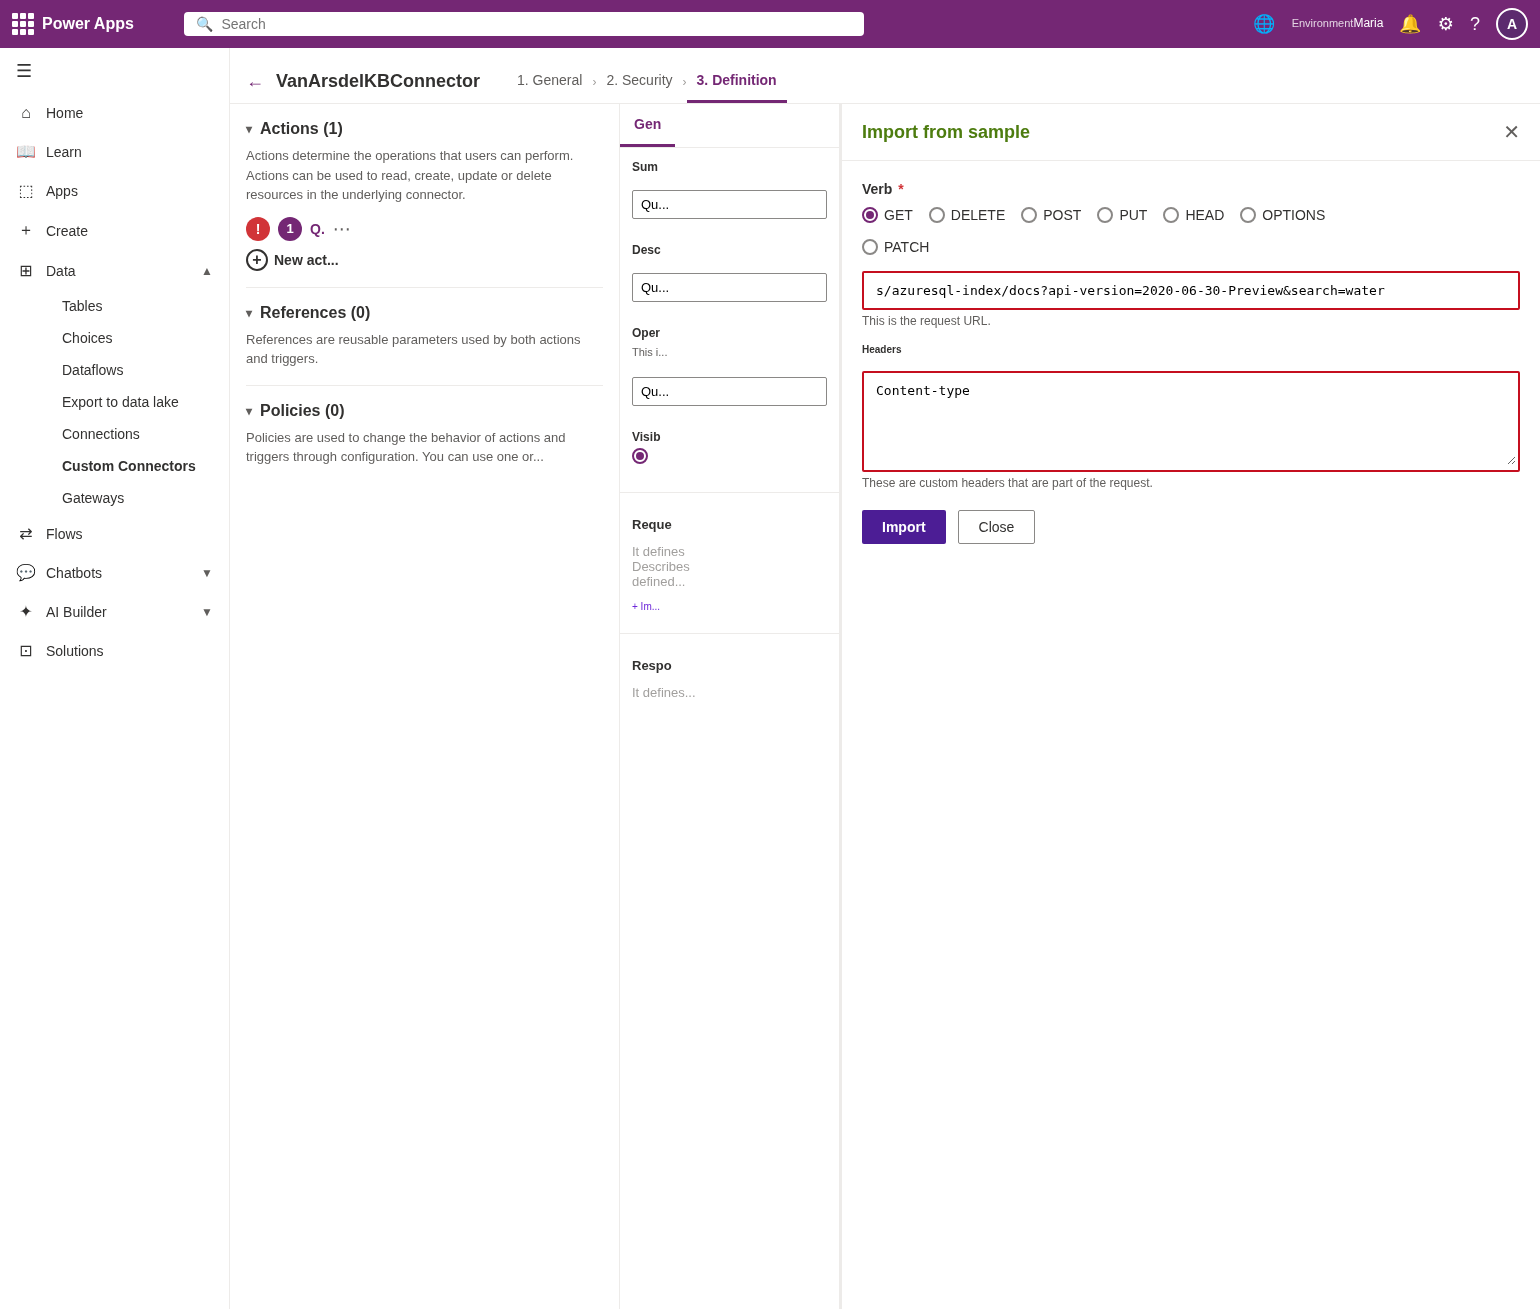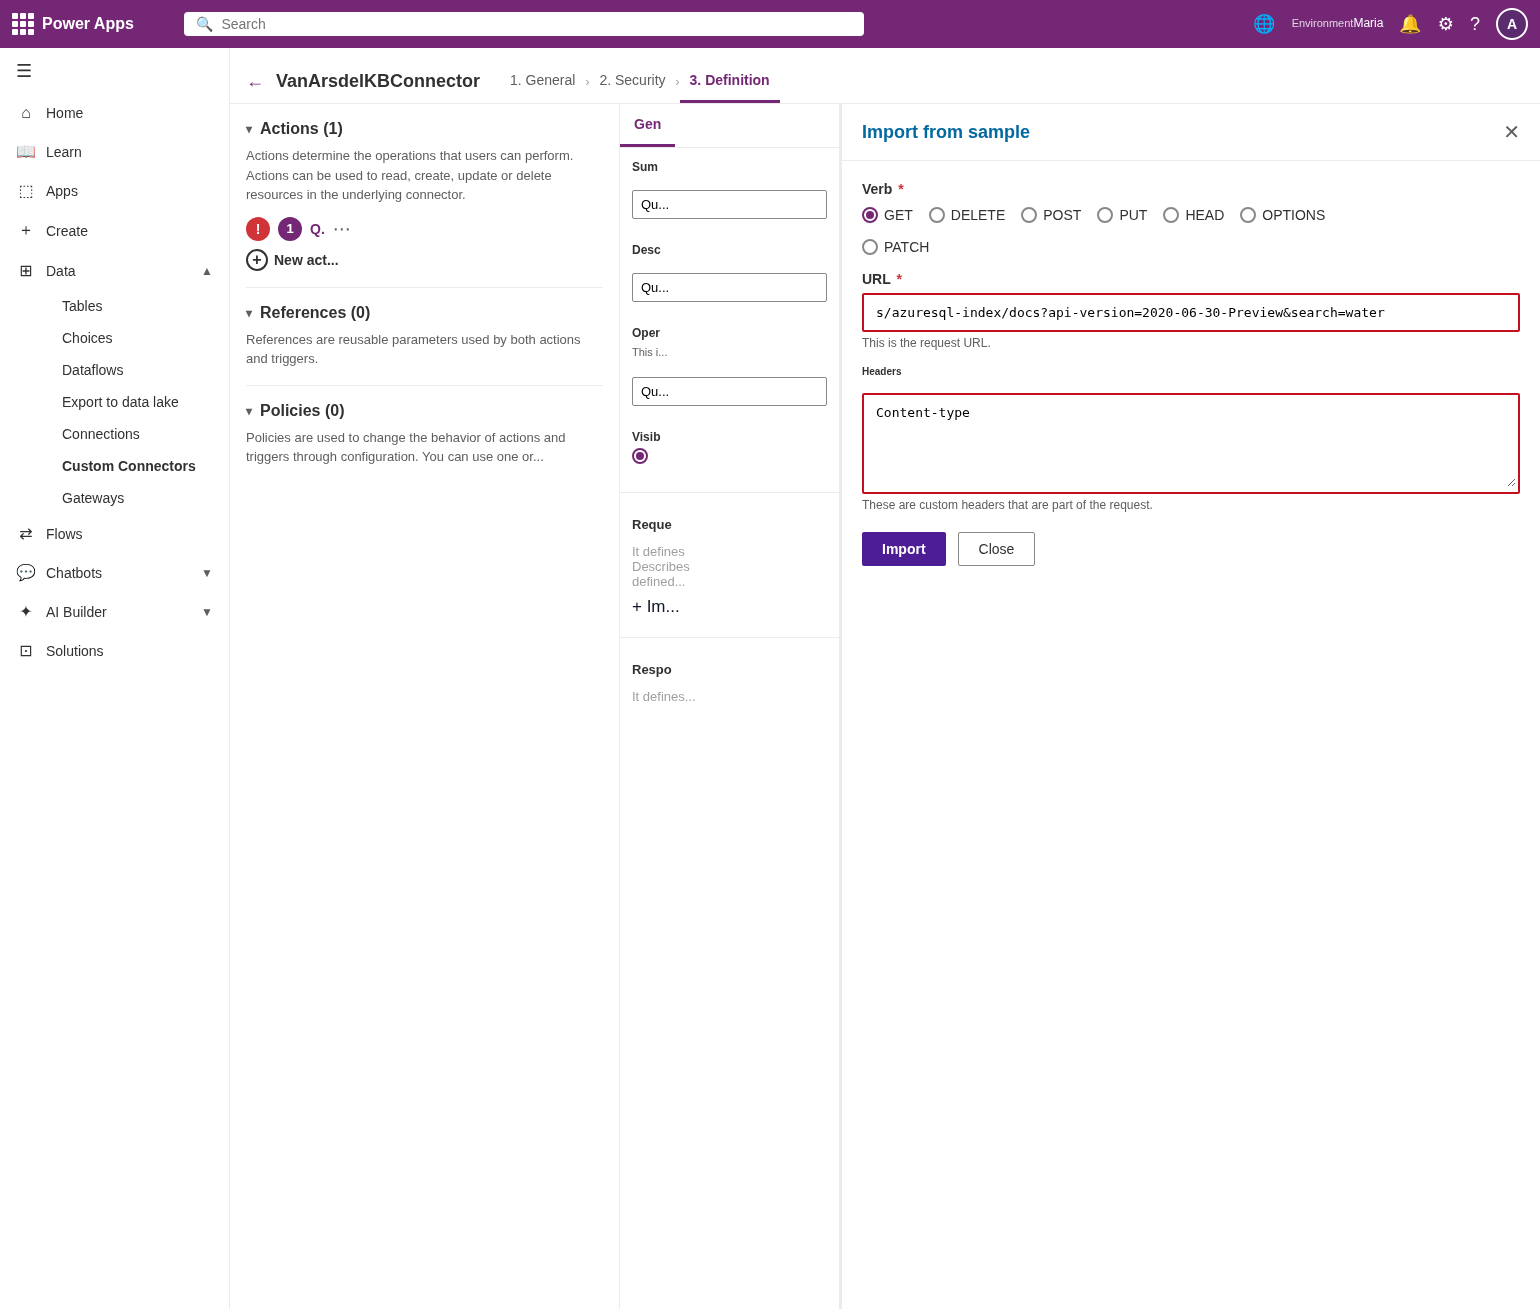--- a/index.html
+++ b/index.html
@@ -63,21 +63,21 @@
     
     .sec-header {
       background: white;
       border-bottom: 1px solid #edebe9;
       padding: 12px 16px 0 16px;
       display: flex;
       align-items: center;
       gap: 12px;
     }
     .back-btn { background: none; border: none; cursor: pointer; font-size: 18px; color: #742774; display: flex; align-items: center; }
-    .connector-title { font-size: 18px; font-weight: 600; color: #323130; margin-right: 8px; }
+    .connector-title { font-size: 18px; font-weight: 600; color: #323130; margin-right: 15px; }
     .steps { display: flex; align-items: center; gap: 0; }
     .step { display: flex; align-items: center; gap: 6px; font-size: 14px; color: #605e5c; padding: 12px 10px; cursor: pointer; border-bottom: 3px solid transparent; }
     .step.active { color: #742774; font-weight: 600; border-bottom: 3px solid #742774; }
     .step-arrow { color: #a19f9d; font-size: 12px; }
 
     
     .content-body { display: flex; flex: 1; overflow: hidden; }
 
     
     .left-panel {
@@ -128,21 +128,21 @@
       display: flex;
       flex-direction: column;
       border-left: 2px solid #edebe9;
       overflow: hidden;
     }
     .import-header {
       display: flex; align-items: center; justify-content: space-between;
       padding: 16px 20px;
       border-bottom: 1px solid #edebe9;
     }
-    .import-title { font-size: 18px; font-weight: 600; color: #0369a1; }
+    .import-title { font-size: 18px; font-weight: 600; color: #4d7c0f; }
     .close-btn { background: none; border: none; cursor: pointer; font-size: 20px; color: #605e5c; display: flex; align-items: center; }
     .import-body { padding: 20px; overflow-y: auto; flex: 1; }
     .field-required { color: #d13438; margin-left: 2px; }
 
     
     .verb-label { font-size: 14px; font-weight: 600; color: #323130; margin-bottom: 10px; }
     .verb-options { display: flex; flex-wrap: wrap; gap: 16px; margin-bottom: 16px; }
     .radio-option { display: flex; align-items: center; gap: 6px; cursor: pointer; font-size: 14px; color: #323130; }
     .radio-circle { width: 16px; height: 16px; border-radius: 50%; border: 2px solid #8a8886; flex-shrink: 0; }
     .radio-circle.checked { border-color: #742774; position: relative; }
@@ -344,21 +344,21 @@
               <div class="radio-filled-dot"></div>
             </div>
           </div>
         </div>
 
         <hr class="divider-line">
 
         <div class="section-title-sm">Reque</div>
         <div class="faded-text">It defines<br>Describes<br>defined...</div>
         <div style="padding: 4px 12px; cursor:pointer;">
-          <span style="color:#0f172a; font-size:17px;">+ Im...</span>
+          <span style="color:#6d28d9; font-size:10px;">+ Im...</span>
         </div>
 
         <hr class="divider-line">
 
         <div class="section-title-sm">Respo</div>
         <div class="faded-text">It defines...</div>
       </div>
 
       <div class="import-panel">
         <div class="import-header">
@@ -398,24 +398,20 @@
             </div>
           </div>
           <div class="verb-options">
             <div class="radio-option">
               <div class="radio-circle"></div>
               <span>PATCH</span>
             </div>
           </div>
 
           <div class="url-section">
-            <div class="url-label">
-              <span>URL</span>
-              <span class="field-required"> *</span>
-            </div>
             <div class="url-input-wrap">
               <input class="url-input" type="text" value="s/azuresql-index/docs?api-version=2020-06-30-Preview&amp;search=water" style="">
             </div>
             <div class="url-hint">This is the request URL.</div>
           </div>
 
           <div class="headers-section">
             <div class="headers-label">Headers</div>
             <div class="headers-textarea-wrap">
               <textarea class="headers-textarea" style="">Content-type</textarea>

